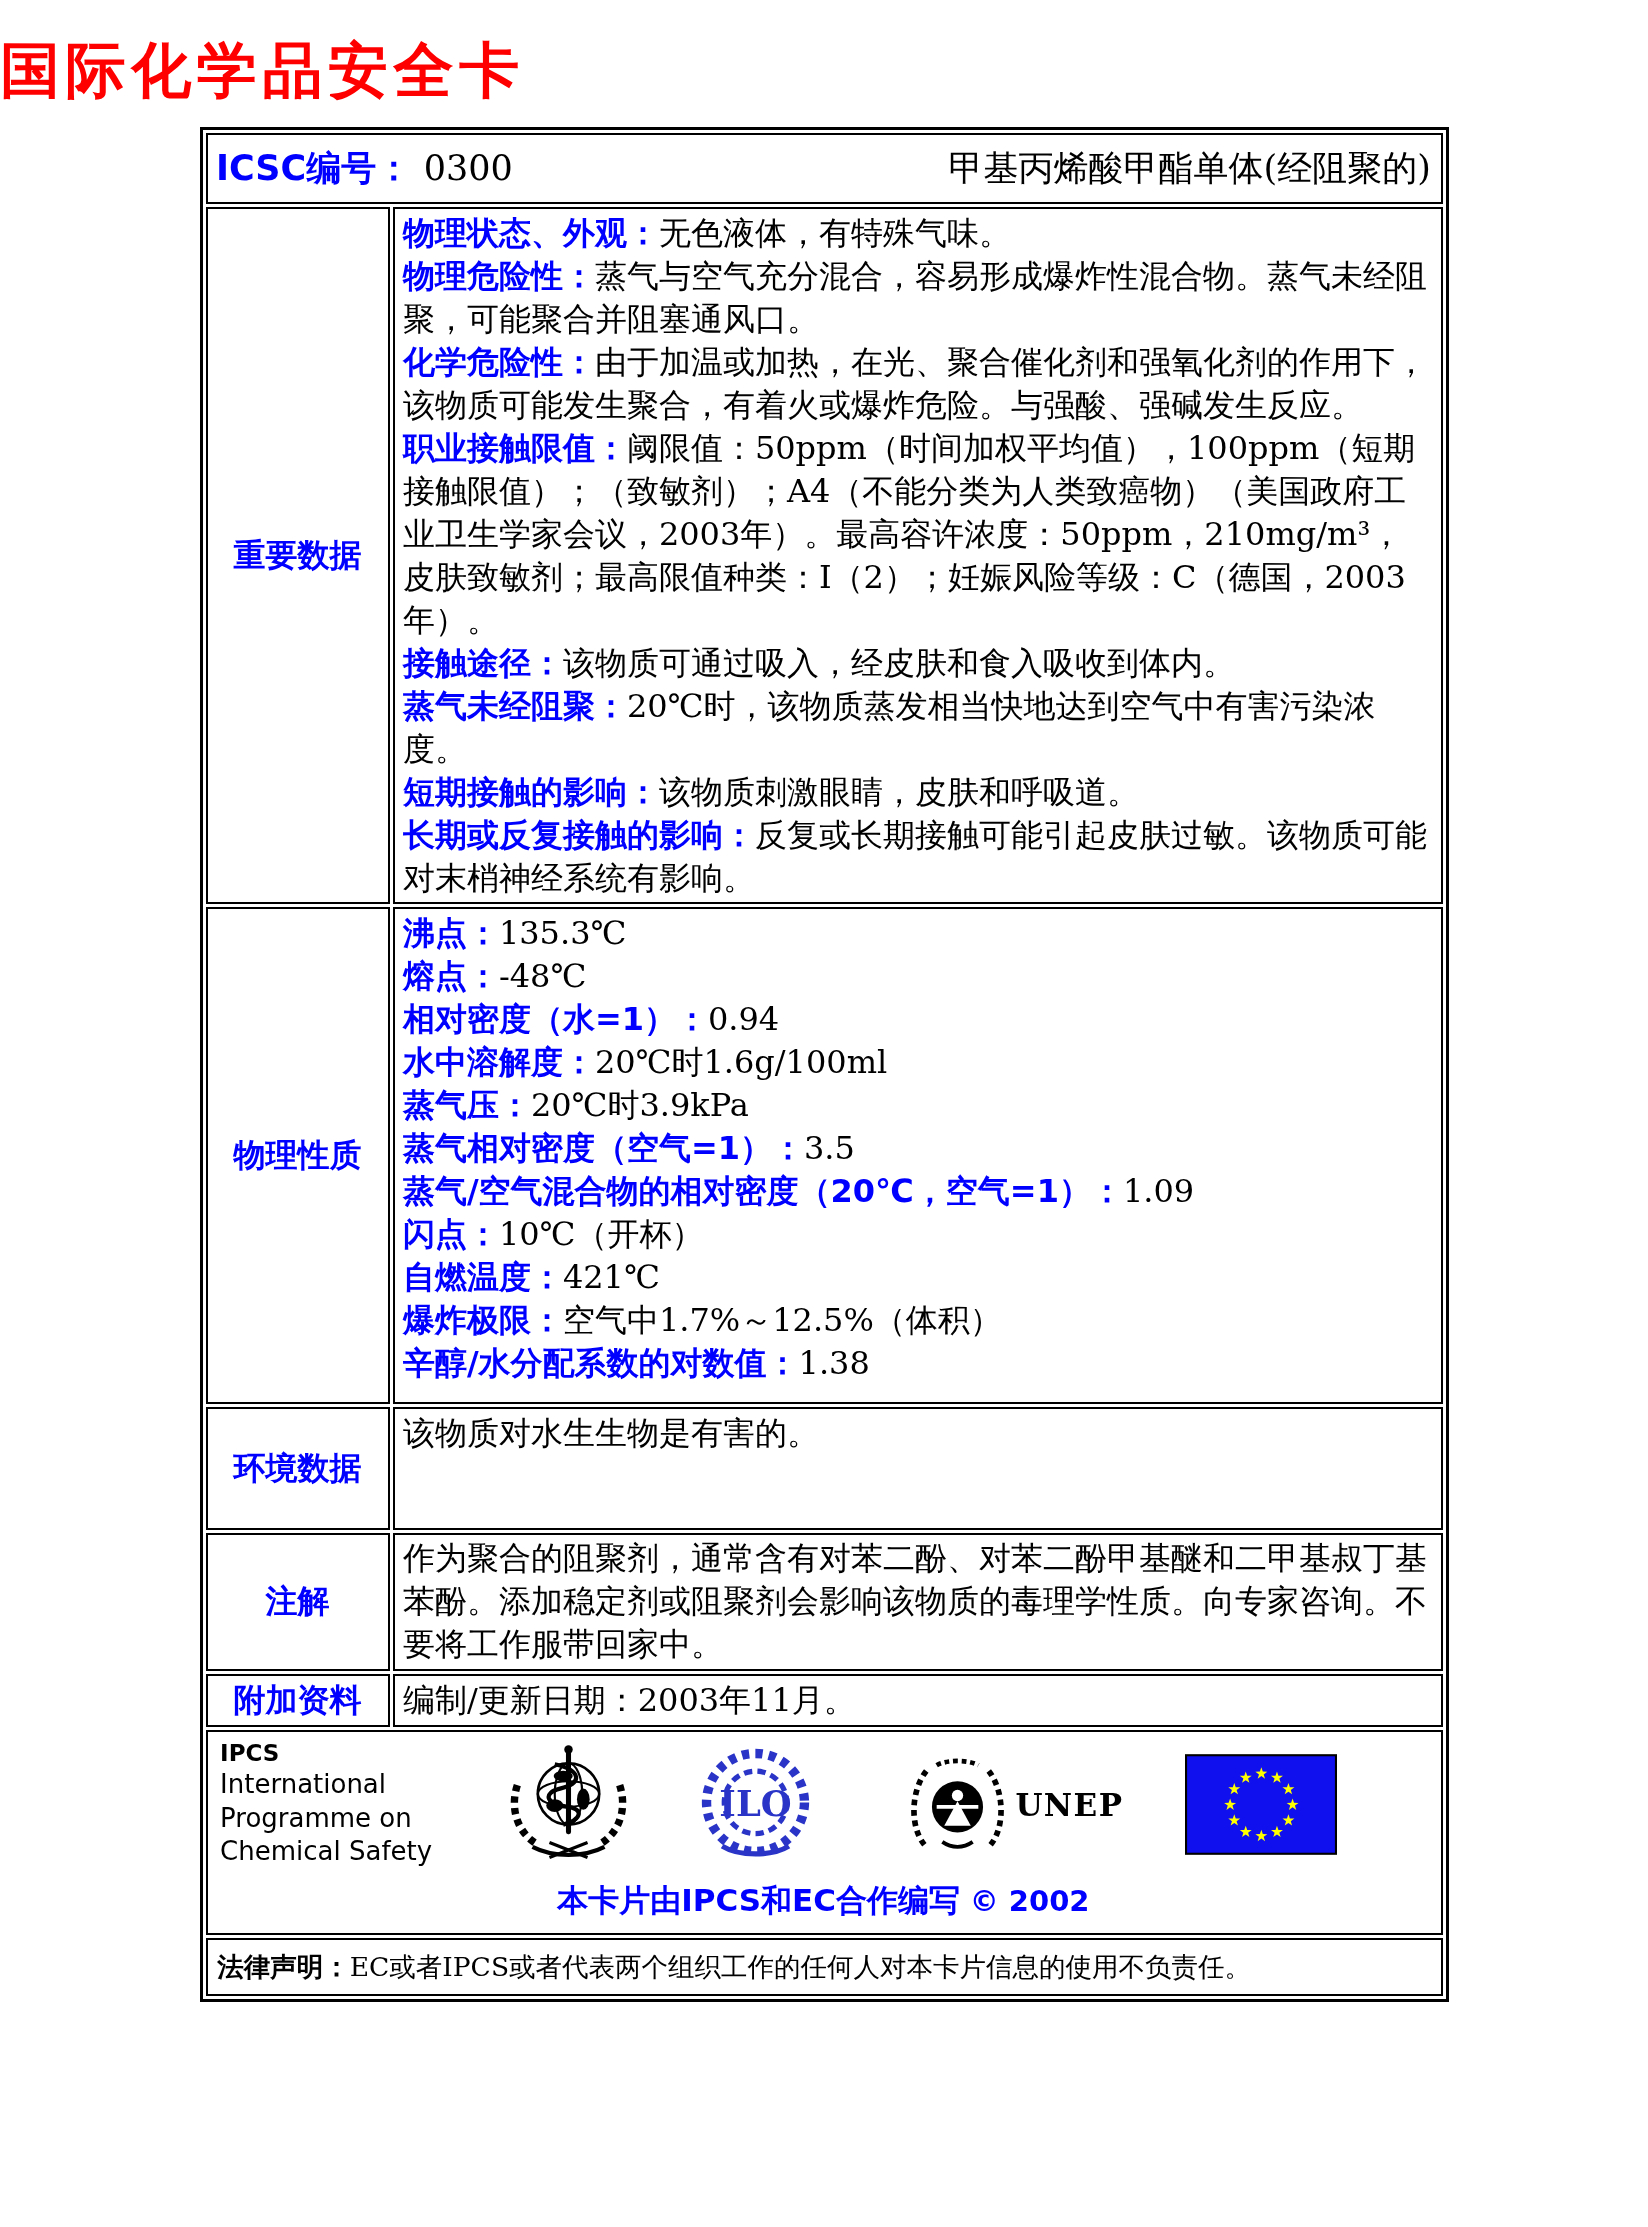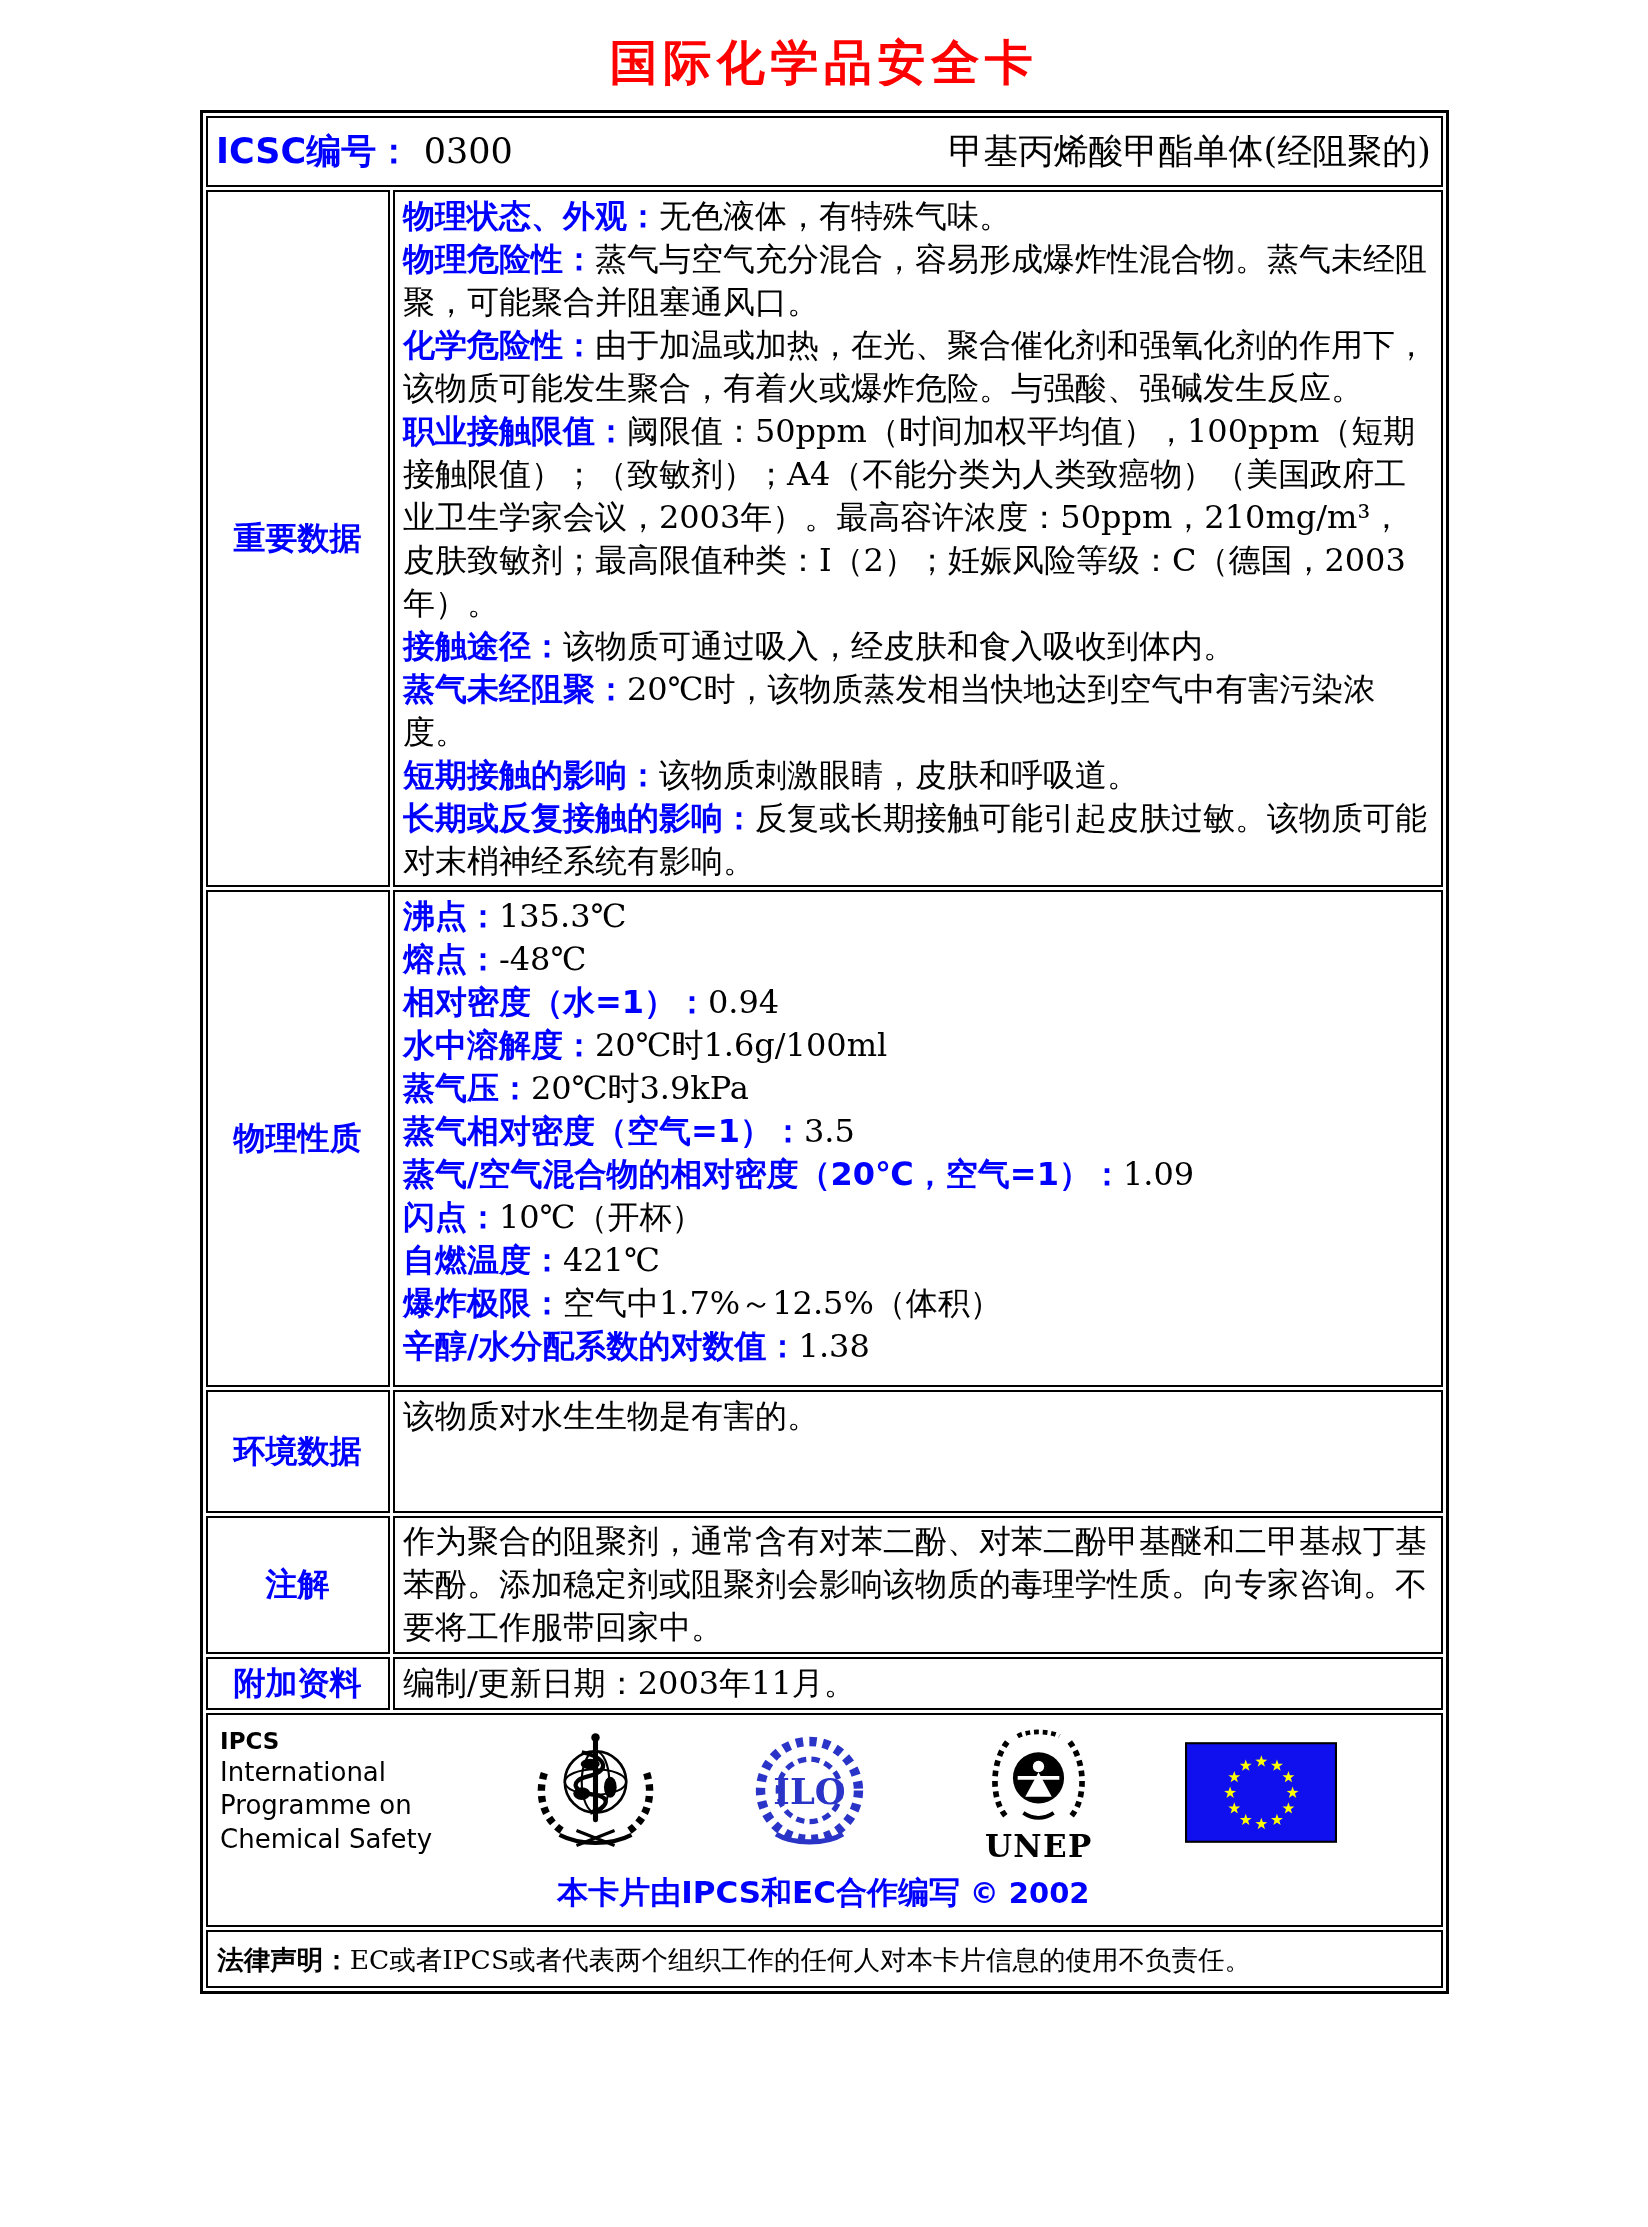--- a/index.html
+++ b/index.html
@@ -1,20 +1,20 @@
 <!DOCTYPE html>
 <html style="font-size:11px"><head>
 <meta charset="utf-8">
 <style>
   html,body{margin:0;padding:0;background:#ffffff;}
   body{width:1648px;height:2227px;font-family:"DejaVu Serif","Liberation Serif",serif;color:#000;}
   .page-title{
-    text-align:center;color:#FF0000;font-weight:bold;
+    color:#FF0000;font-weight:bold;
     font-family:Liberation Sans, sans-serif;
-    font-size:48px;letter-spacing:5.6px;margin:31px 0 15.3px 0;
+    font-size:60px;letter-spacing:5.6px;margin:31px 0 15.3px 0;
   }
   table.card{
     margin:0 auto;width:1249px;table-layout:fixed;
     border:3.5px solid #000;border-collapse:separate;border-spacing:3.5px;
     background:#fff;
   }
   td{border:2.1px solid #000;vertical-align:top;font-size:32px;line-height:43px;padding:2.8px 9.7px 2.8px 8.4px;}
   td.label-cell{
     text-align:center;vertical-align:middle;color:#0000FF;font-weight:bold;
     font-family:"DejaVu Sans","Liberation Sans",sans-serif;padding:2.8px 2.8px;
@@ -25,21 +25,21 @@
   .icsc-label{color:#0000FF;font-weight:bold;font-family:"DejaVu Sans","Liberation Sans",sans-serif;}
   .icsc-number{color:#000;margin-left:12.5px;font-family:"DejaVu Serif","Liberation Serif",serif;}
   .substance-name{color:#000;}
   .data-item{margin:0;}
   .run-label{color:#0000FF;font-weight:bold;font-family:"DejaVu Sans","Liberation Sans",sans-serif;}
   .run-text{color:#000;}
   .logos-band{display:flex;align-items:center;justify-content:space-between;padding:5.6px 94px 0 4.2px;}
   .ipcs-block{font-family:"DejaVu Sans","Liberation Sans",sans-serif;color:#000;width:223px;}
   .ipcs-acronym{font-size:23px;font-weight:bold;line-height:1.2;}
   .ipcs-line{font-size:26px;line-height:1.3;}
-  .unep-wrap{display:flex;flex-direction:column;align-items:center;margin-left:21px;}
+  .unep-wrap{display:flex;align-items:center;margin-left:21px;}
   .unep-text{font-family:"DejaVu Serif","Liberation Serif",serif;font-weight:bold;font-size:31px;line-height:1;margin-top:1.4px;letter-spacing:1.4px;}
   .caption-line{
     text-align:center;color:#0000FF;font-family:"DejaVu Sans","Liberation Sans",sans-serif;
     font-size:31px;font-weight:bold;margin:9.7px 0 7px 0;
   }
   .caption-copy{font-weight:bold;font-size:29px;margin-left:9.7px;}
   td.legal-cell{vertical-align:middle;font-size:26.5px;line-height:33px;padding:7px 9.7px;}
   .legal-label{font-weight:bold;font-family:"DejaVu Sans","Liberation Sans",sans-serif;color:#000;}
   svg{display:block;}
 </style>

